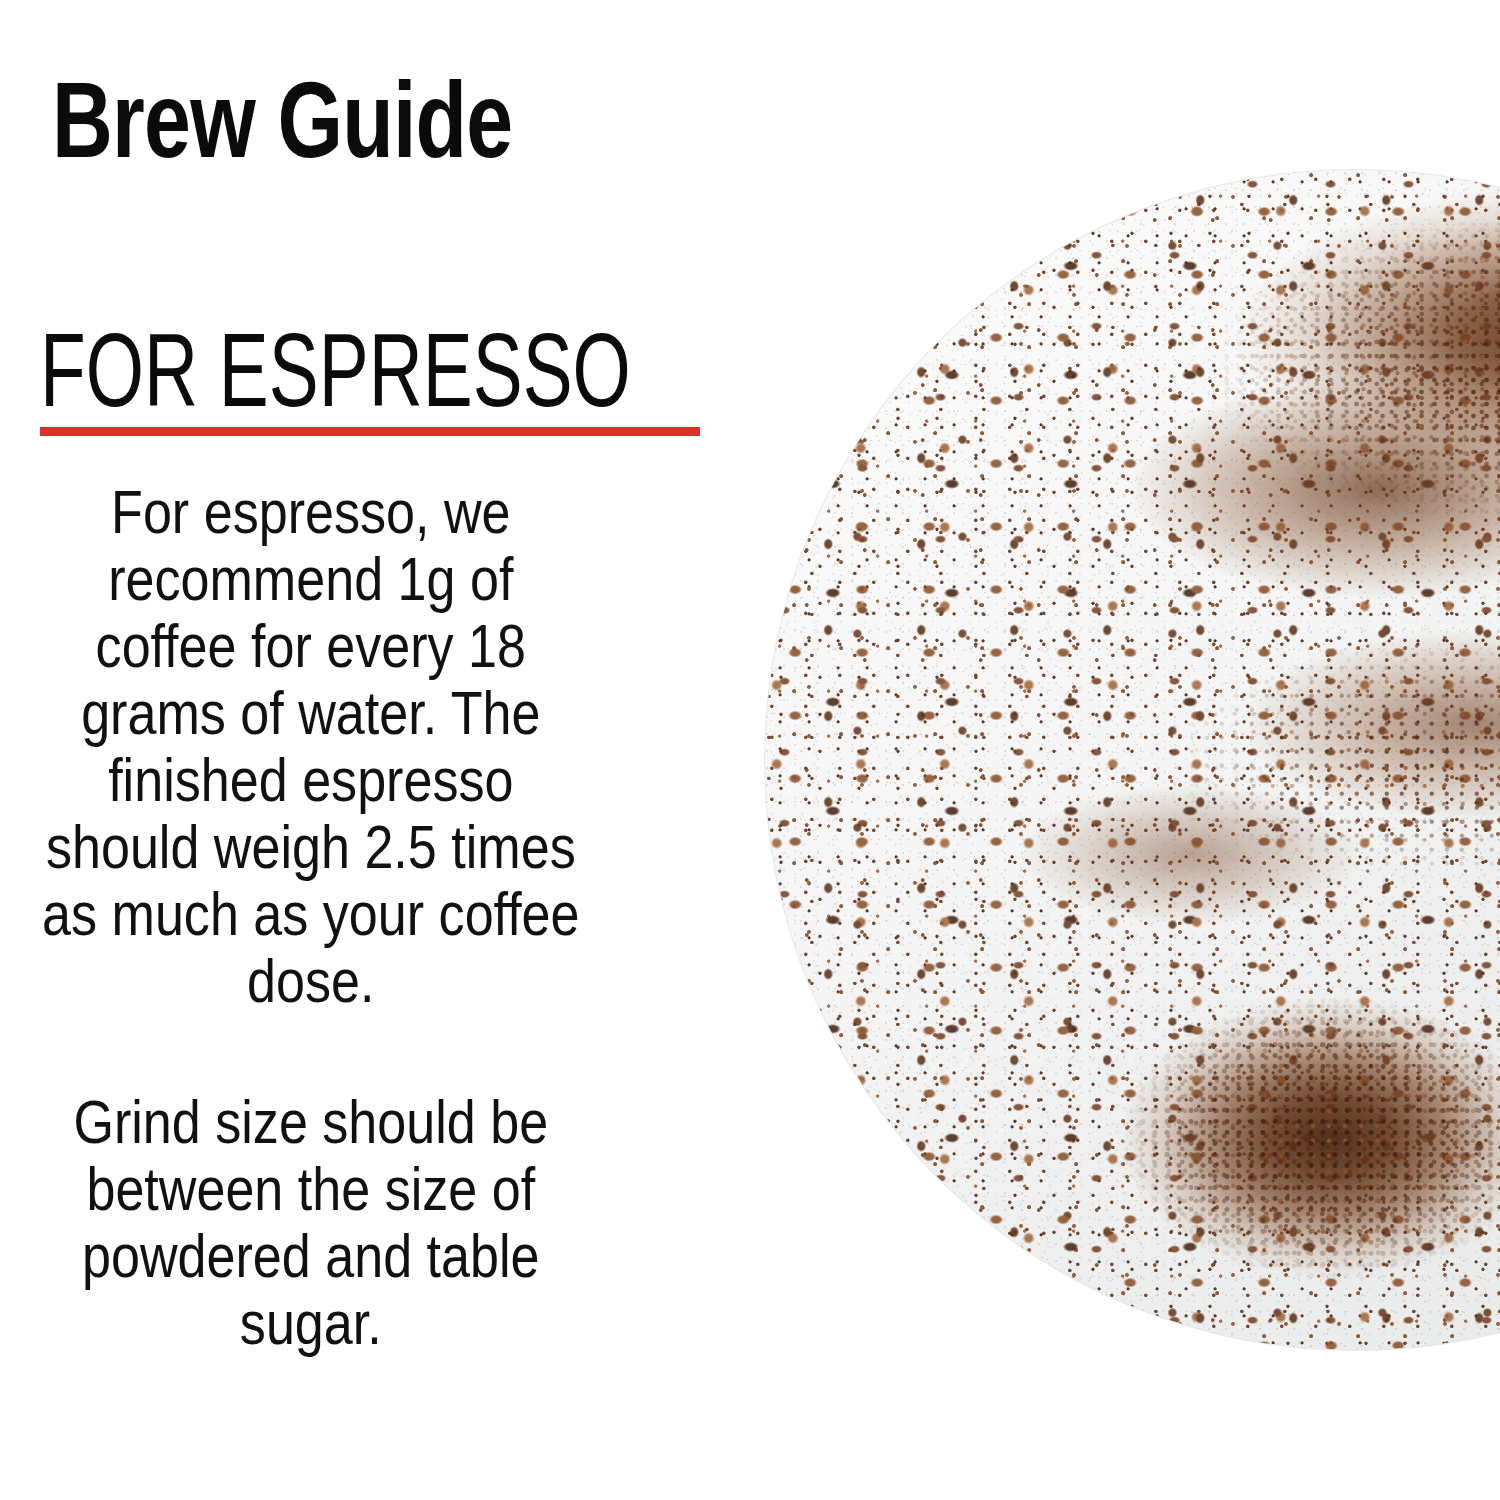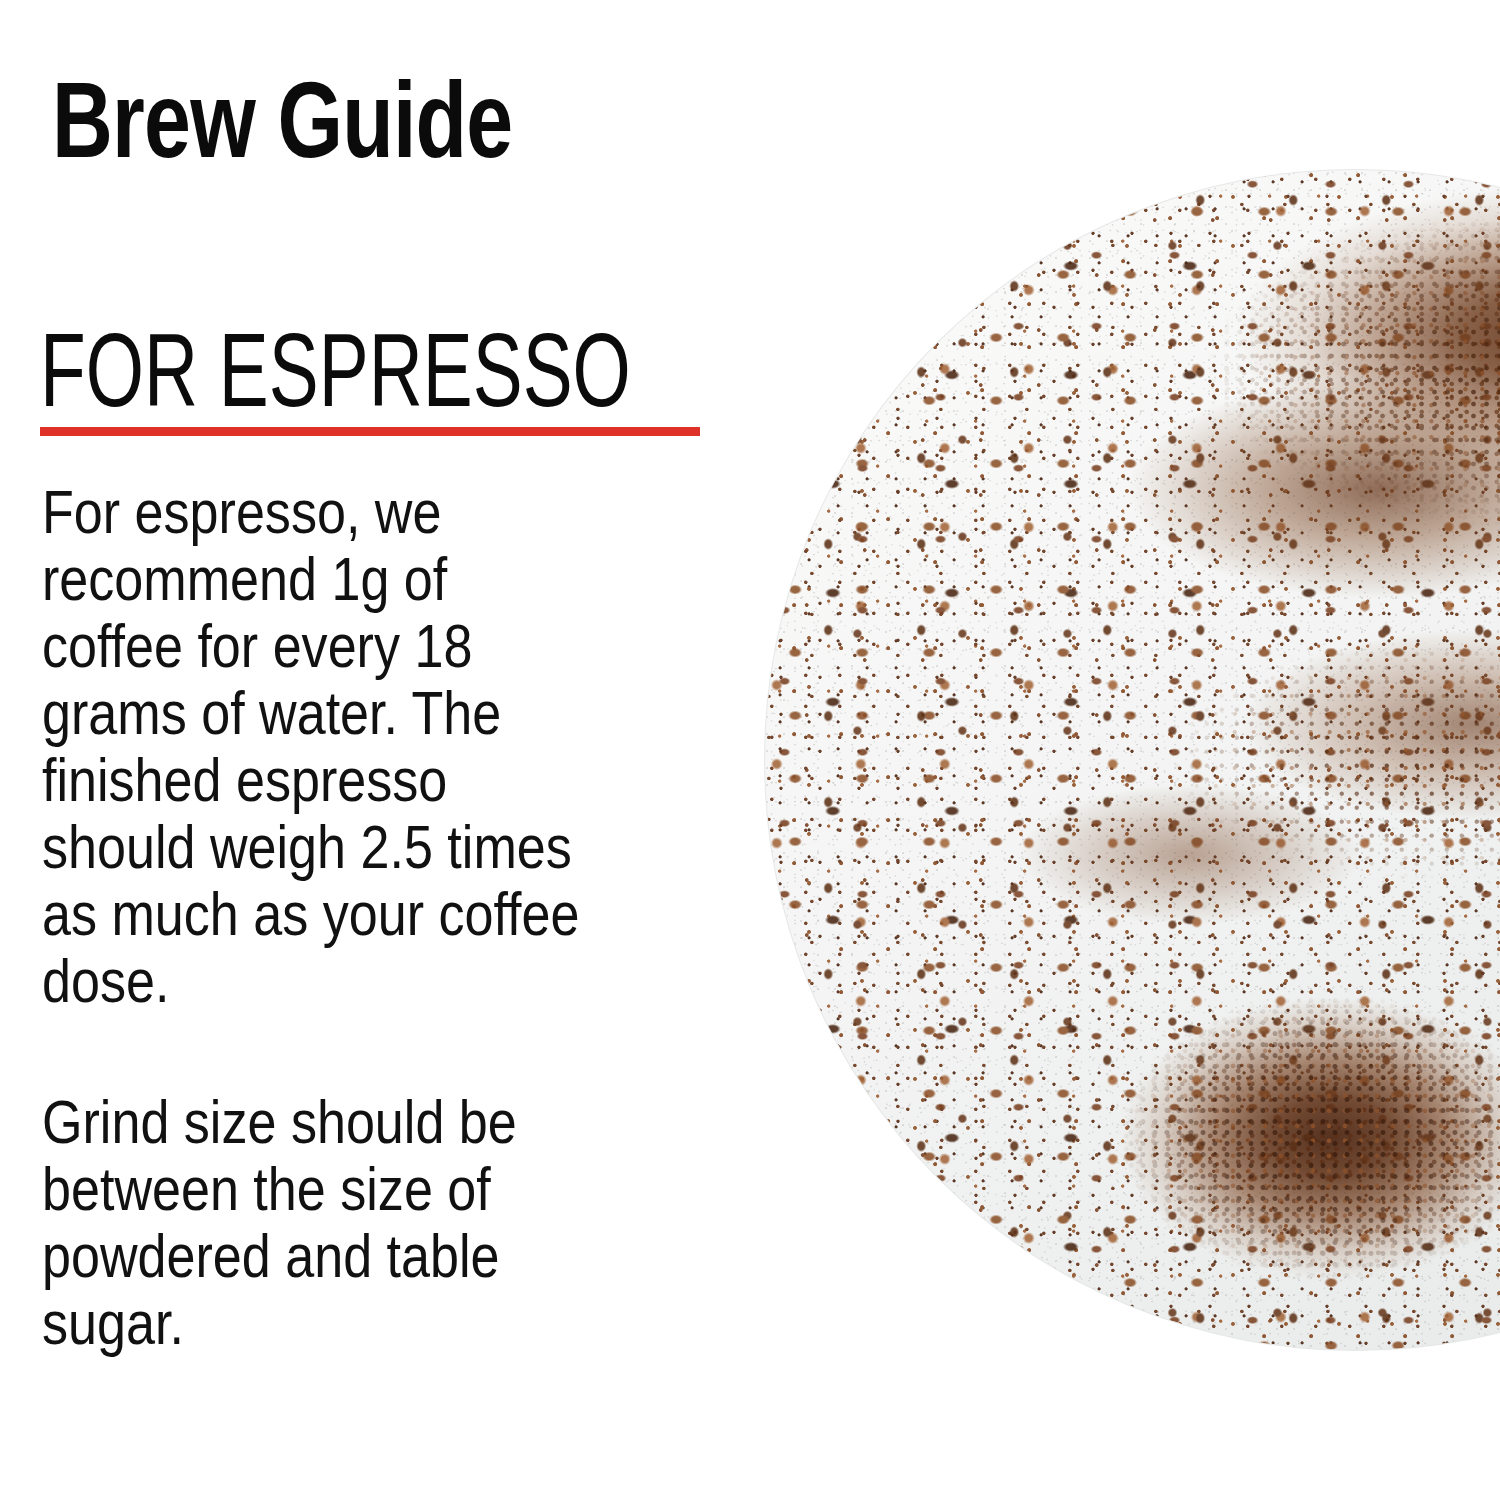--- a/index.html
+++ b/index.html
@@ -211,20 +211,21 @@
         rgba(255,255,255,0) 100%);
   }
 
   
   #content {
     position: absolute;
     left: 0;
     top: 0;
     width: 760px;
     height: 1500px;
+    text-align: center;
   }
 
   #title {
     position: absolute;
     left: 52px;
     top: 66px;
     font-family: "Liberation Sans Narrow", "Liberation Sans", sans-serif;
     font-weight: 700;
     font-size: 108px;
     line-height: 1.0;

